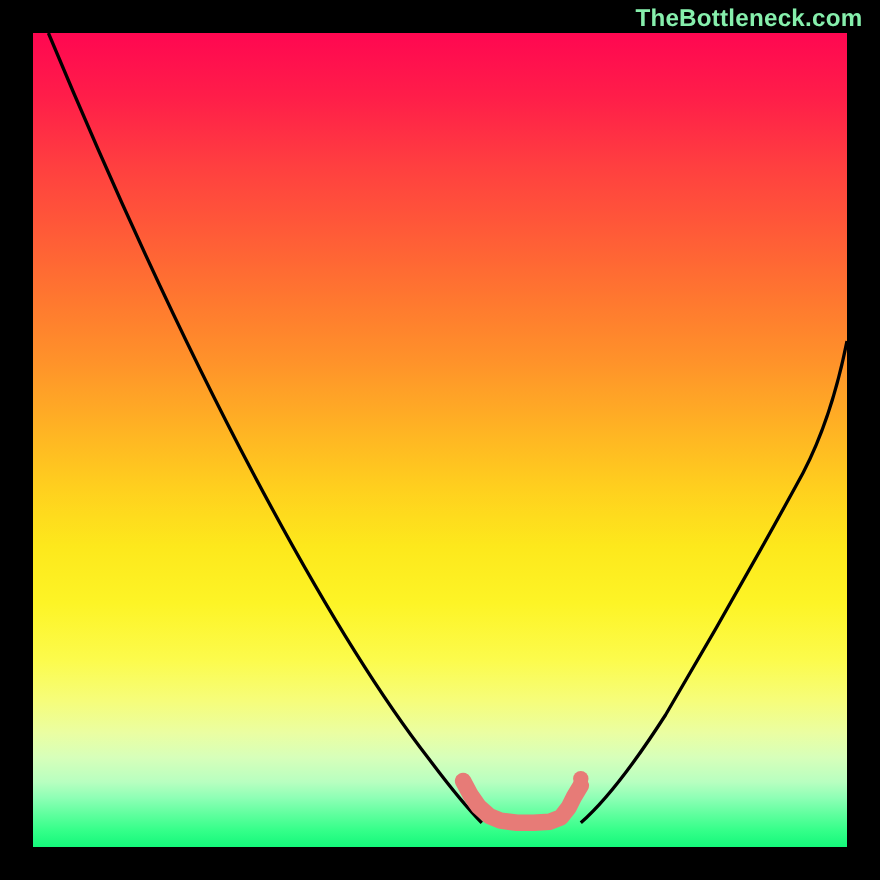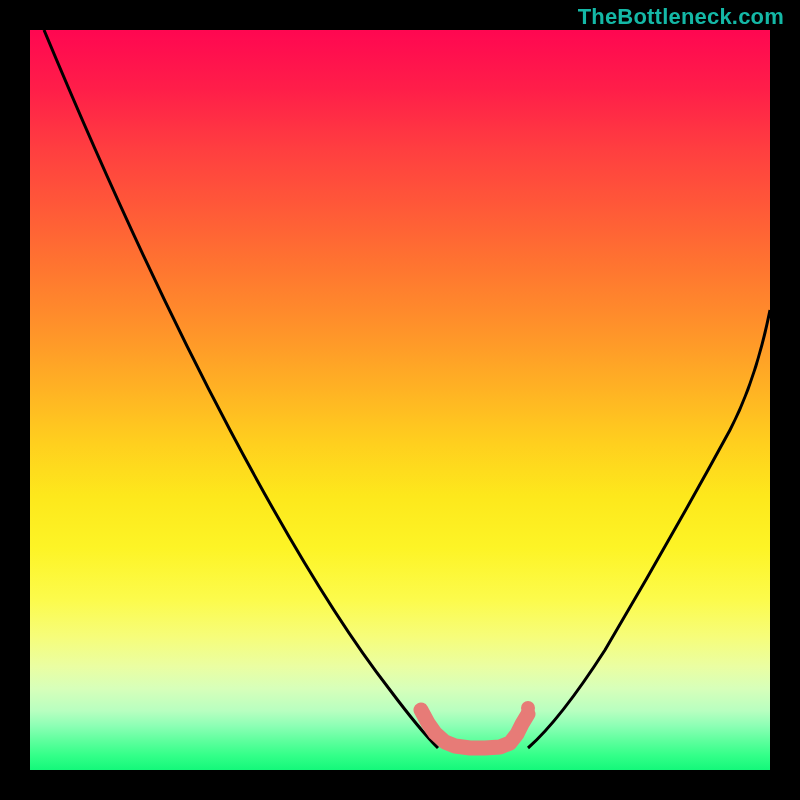--- a/index.html
+++ b/index.html
@@ -10,21 +10,21 @@
     background: #000000;
     overflow: hidden;
   }
   .watermark {
     position: absolute;
     top: 4px;
     right: 16px;
     font-family: Arial, Helvetica, sans-serif;
     font-size: 22px;
     font-weight: bold;
-    color: #14b8a6;
+    color: #86efac;
     letter-spacing: 0.2px;
     z-index: 10;
   }
   .frame {
     position: absolute;
     left: 30px;
     top: 30px;
     width: 740px;
     height: 740px;
     background: #000;

